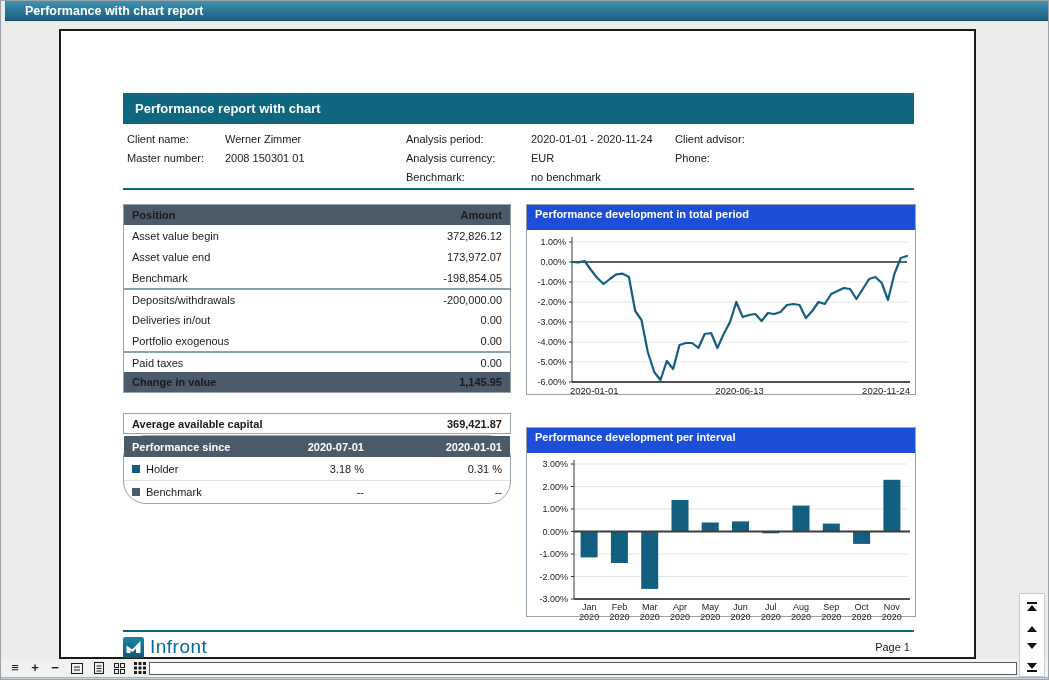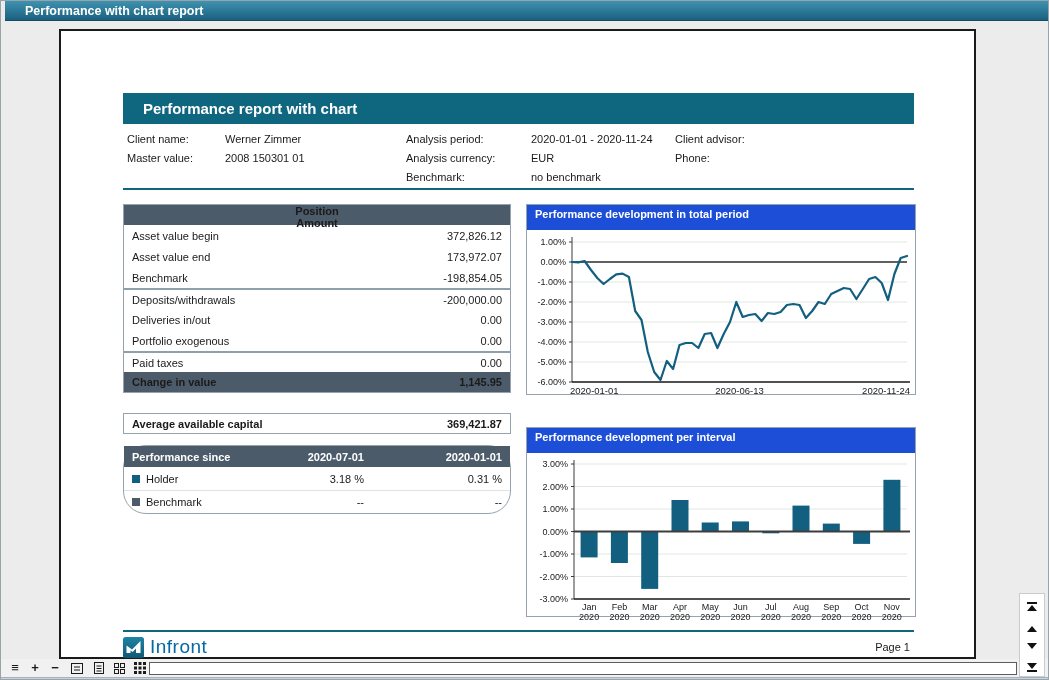--- a/index.html
+++ b/index.html
@@ -18,29 +18,29 @@
     line-height:20px; padding-left:20px;
   }
   
   #page {
     position:absolute; left:58px; top:28px; width:917px; height:630px;
     background:#ffffff; border:2px solid #1a1a1a;
   }
   .lbl { position:absolute; font-size:11px; color:#1a1a1a; white-space:nowrap; }
   #banner {
     position:absolute; left:62px; top:62px; width:791px; height:31px;
-    background:#0f667f; color:#fff; font-size:15px; font-weight:bold;
-    line-height:31px; padding-left:20px;
+    background:#0f667f; color:#fff; font-size:13px; font-weight:bold;
+    line-height:31px; padding-left:12px;
   }
   .teal-rule { position:absolute; left:62px; width:791px; height:2px; background:#0f667f; }
   
   .slate { background:#4c5b69; color:#fff; font-weight:bold; }
   .box { position:absolute; left:62px; width:388px; border:1px solid #97a3ac; background:#fff; }
   .trow { display:flex; justify-content:space-between; align-items:center; padding:0 8px; font-size:11px; color:#1a1a1a; }
-  .thead { height:20px;flex-direction:column; }
+  .thead { height:20px; }
   .prow { height:21px; }
   .group-sep { border-top:2px solid #8da0ab; }
   .tfoot { height:20px; }
   
   .cols { display:flex; align-items:center; padding:0 8px; font-size:11px; }
   .cols .c0 { flex:0 0 150px; display:flex; align-items:center; gap:6px; }
   .cols .c1 { flex:1; text-align:right; padding-right:28px; }
   .cols .c2 { flex:0 0 110px; text-align:right; }
   .phead { height:21px; color:#fff; font-weight:bold; }
   .pr { height:23px; color:#1a1a1a; }
@@ -77,21 +77,21 @@
   </div>
 
   <div id="page">
 
     <div id="banner">
       <span>Performance report with chart</span>
     </div>
 
     <span class="lbl" style="left:66px;top:102px;">Client name:</span>
     <span class="lbl" style="left:164px;top:102px;">Werner Zimmer</span>
-    <span class="lbl" style="left:66px;top:121px;">Master value:</span>
+    <span class="lbl" style="left:66px;top:121px;">Master number:</span>
     <span class="lbl" style="left:164px;top:121px;">2008 150301 01</span>
     <span class="lbl" style="left:345px;top:102px;">Analysis period:</span>
     <span class="lbl" style="left:470px;top:102px;">2020-01-01 - 2020-11-24</span>
     <span class="lbl" style="left:345px;top:121px;">Analysis currency:</span>
     <span class="lbl" style="left:470px;top:121px;">EUR</span>
     <span class="lbl" style="left:345px;top:140px;">Benchmark:</span>
     <span class="lbl" style="left:470px;top:140px;">no benchmark</span>
     <span class="lbl" style="left:614px;top:102px;">Client advisor:</span>
     <span class="lbl" style="left:614px;top:121px;">Phone:</span>
 
@@ -170,21 +170,21 @@
           <text x="212.5" y="164" text-anchor="middle" font-size="9.5" fill="#1a1a1a">2020-06-13</text>
           <text x="383" y="164" text-anchor="end" font-size="9.5" fill="#1a1a1a">2020-11-24</text>
         </svg>
     </div>
 
     <div class="box slate trow" style="top:382px;height:21px;">
       <span>Average available capital</span>
       <span>369,421.87</span>
     </div>
 
-    <div class="box" style="top:414px;border-radius:23px;">
+    <div class="box" style="top:404px;border-radius:23px;">
       <div class="cols phead slate">
         <span class="c0">Performance since</span>
         <span class="c1">2020-07-01</span>
         <span class="c2">2020-01-01</span>
       </div>
       <div class="cols pr">
         <span class="c0">
           <span class="swatch" style="background:#135f80;"></span>
           <span>Holder</span>
         </span>

